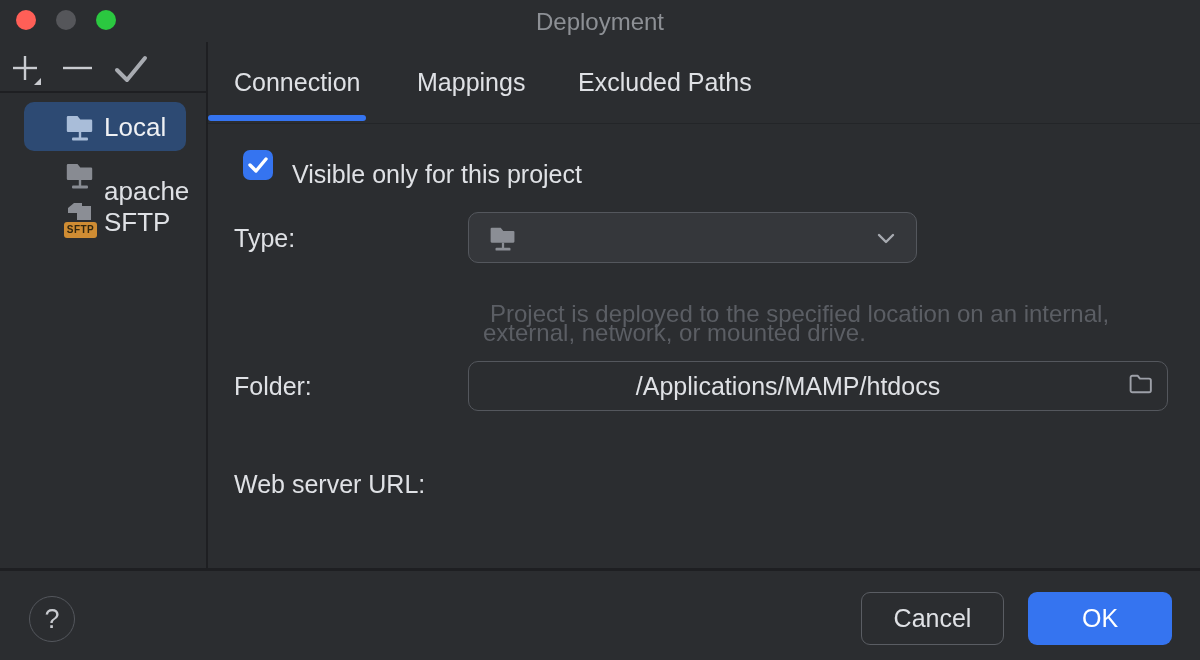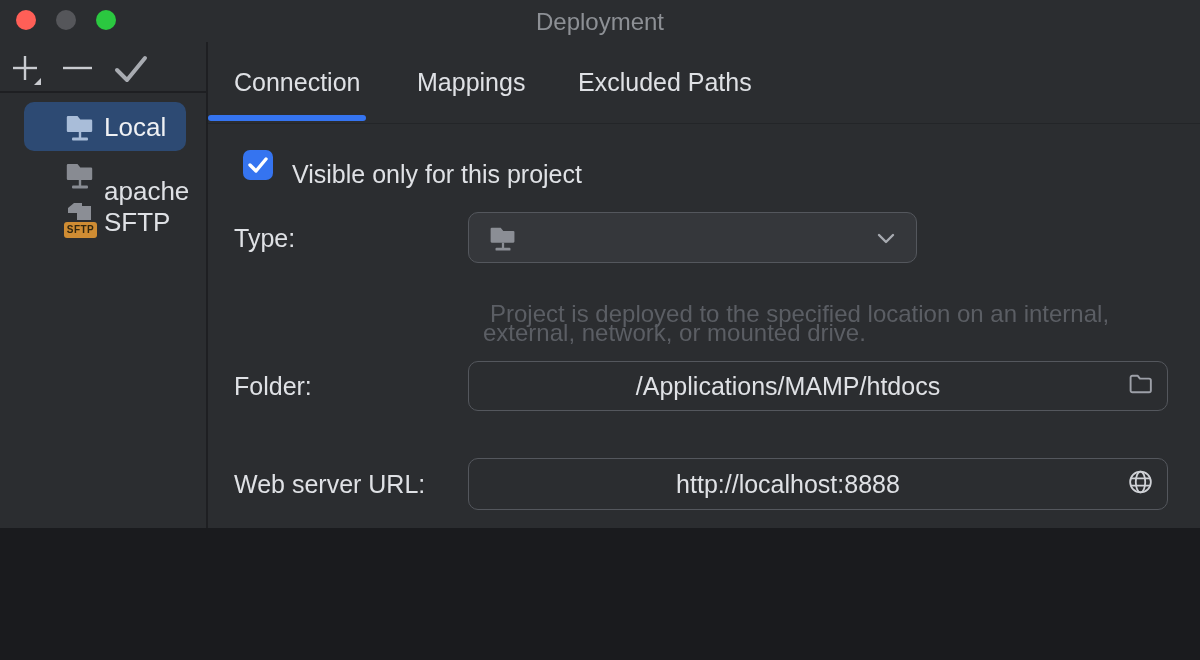--- a/index.html
+++ b/index.html
@@ -1,18 +1,18 @@
 <!DOCTYPE html>
 <html><head>
 <meta charset="utf-8">
 <style>
   * { box-sizing: border-box; }
   html,body { margin:0; padding:0; background:#1a1b1e; }
   .window {
-    position: relative; width: 1200px; height: 528px;
+    position: relative; width: 1200px; height: 660px;
     background: #2b2d30; overflow: hidden;
     font-family: "Liberation Sans", sans-serif; color: #dfe1e5;
   }
   
   .traffic { position:absolute; top:10px; width:20px; height:20px; border-radius:50%; }
   .t-close { left:16px; background:#ff5f57; }
   .t-min   { left:56px; background:#55565a; }
   .t-zoom  { left:96px; background:#2bc840; }
   .title { position:absolute; top:8px; left:0; width:100%; text-align:center;
            font-size:24px; color:#8d9095; }
@@ -165,31 +165,20 @@
   <div class="field" style="top:361px; height:50px;">
     <input type="text" value="/Applications/MAMP/htdocs" style="">
     <span class="field-icon">
       <svg width="27" height="27" viewBox="0 0 24 24">
         <path d="M3.2 6.2 a1.6 1.6 0 0 1 1.6 -1.6 h4.6 l2.1 2.6 h8.1 a1.6 1.6 0 0 1 1.6 1.6 v9 a1.6 1.6 0 0 1 -1.6 1.6 H4.8 a1.6 1.6 0 0 1 -1.6 -1.6 Z" fill="none" stroke="#9da0a8" stroke-width="1.7" stroke-linejoin="round"></path>
       </svg>
     </span>
   </div>
 
   <span class="form-label" style="left:234px; top:470px;">Web server URL:</span>
-  <div class="field" style="top:458px; height:52px;">
-    <input type="text" value="http://localhost:8888" style="">
-    <span class="field-icon">
-      <svg width="27" height="27" viewBox="0 0 24 24">
-        <circle cx="12" cy="12" r="9.2" fill="none" stroke="#cfd1d6" stroke-width="1.6"></circle>
-        <ellipse cx="12" cy="12" rx="4.2" ry="9.2" fill="none" stroke="#cfd1d6" stroke-width="1.6"></ellipse>
-        <line x1="3.2" y1="8.8" x2="20.8" y2="8.8" stroke="#cfd1d6" stroke-width="1.6"></line>
-        <line x1="3.2" y1="15.2" x2="20.8" y2="15.2" stroke="#cfd1d6" stroke-width="1.6"></line>
-      </svg>
-    </span>
-  </div>
 
   <div class="help-btn">
     <span>?</span>
   </div>
   <button class="btn btn-cancel">Cancel</button>
   <button class="btn btn-ok">OK</button>
 
 </div>
 
 </body></html>

